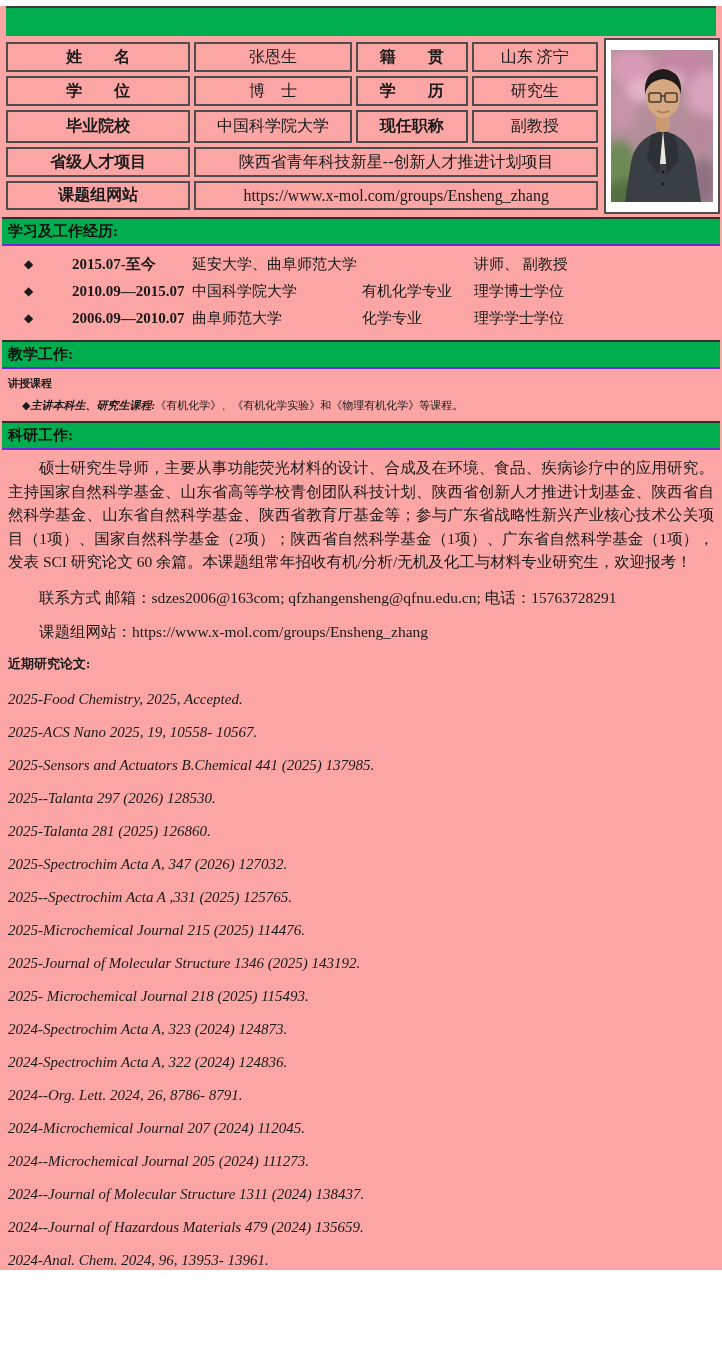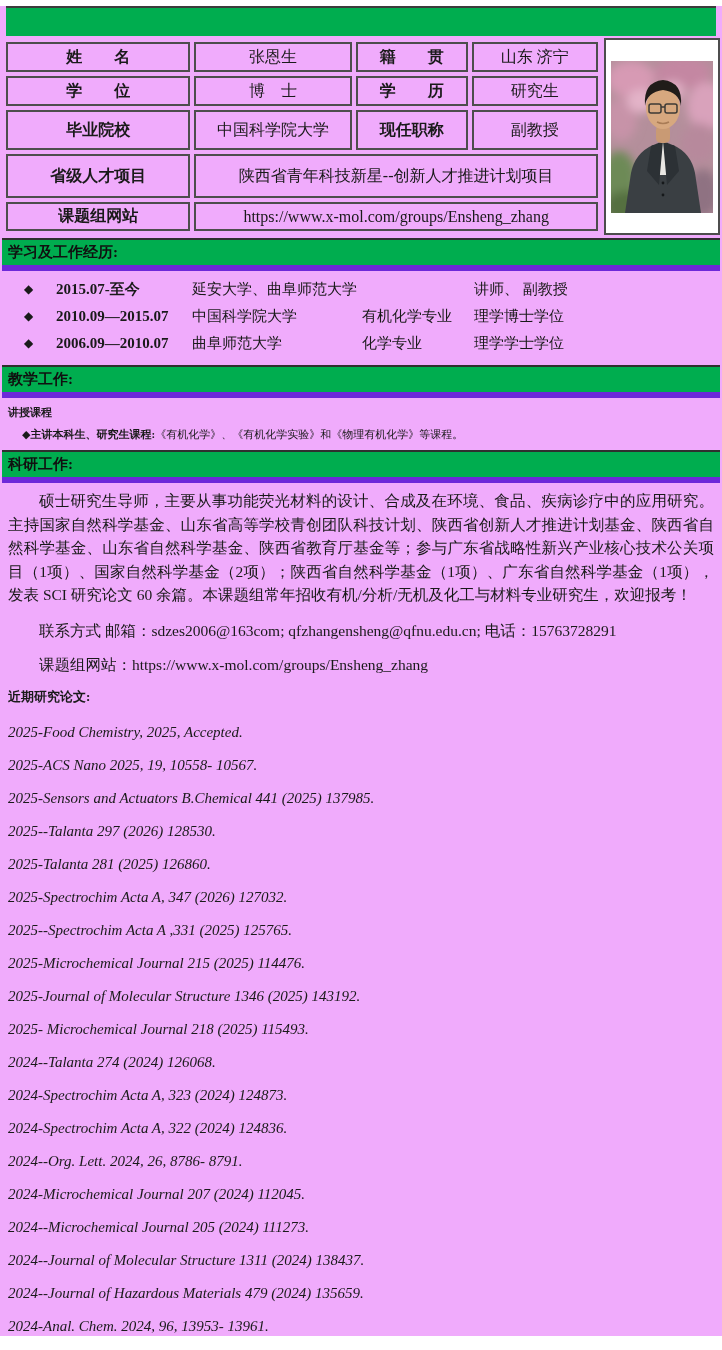--- a/index.html
+++ b/index.html
@@ -8,21 +8,21 @@
     --ink:#1a1a1a;
   }
   *{box-sizing:border-box;}
   body{
     margin:0;
     background:#ffffff;
     width:722px;
     color:var(--ink);
     font-family:"Liberation Serif","DejaVu Serif",serif;
   }
-  .page{width:722px;background:#f0abfc;}
+  .page{width:722px;background:#fca5a5;}
 
   .header-bar{
     margin:6px 6px 0 6px;
     height:30px;
     background:var(--green);
     border-top:2px solid #3c3c3c;
   }
 
   
   .info-wrap{
@@ -40,67 +40,67 @@
     border:2px solid var(--border-dark);
     text-align:center;
     vertical-align:middle;
     font-size:16px;
     padding:2px 2px;
     overflow:hidden;
     white-space:nowrap;
   }
   table.info tr:nth-child(1) td,
   table.info tr:nth-child(2) td{height:30px;}
-  table.info tr:nth-child(3) td{height:40px;}
-  table.info tr:nth-child(4) td{height:44px;}
+  table.info tr:nth-child(3) td{height:33px;}
+  table.info tr:nth-child(4) td{height:30px;}
   table.info tr:nth-child(5) td{height:26px;}
   td.lbl{font-weight:bold;}
   .photo-box{
     width:116px;
     border:2px solid var(--border-dark);
     margin-left:2px;
     background:#fff;
     display:flex;
     align-items:center;
     justify-content:center;
   }
   svg.photo{width:102px;height:152px;display:block;}
 
   
   .section-bar{
     margin:3px 2px 0 2px;
     background:var(--green);
     border-top:2px solid #2f2f2f;
-    border-bottom:6px solid #6d28d9;
+    border-bottom:2px solid #6d28d9;
     padding:1px 6px 2px 6px;
     font-weight:bold;
     font-size:15px;
     line-height:22px;
     color:#101010;
   }
 
   
   .exp-list{padding:8px 0 7px 0;}
   .exp-row{
     display:grid;
     grid-template-columns:32px 136px 170px 112px auto;
     margin:0 0 7px 24px;
     font-size:15px;
     line-height:20px;
     white-space:nowrap;
   }
   .exp-row:last-child{margin-bottom:2px;}
   .diamond{font-size:12px;line-height:20px;}
-  .exp-date{font-weight:bold;}
+  .exp-date{font-weight:bold;margin-left:16px;}
 
   
   .teach{margin:7px 8px 8px 8px;font-size:11px;}
   .teach-sub{font-weight:bold;margin:0 0 7px 0;}
   .teach-item{margin:0 0 0 14px;}
-  .teach-item .bld{font-weight:bold;}
+  .teach-item .bld{font-weight:bold;font-style:italic;}
 
   
   .research-para{
     margin:6px 8px 0 8px;
     font-size:15.5px;
     line-height:23.5px;
     text-align:justify;
     text-indent:2em;
   }
   .contact-line{margin:14px 8px 0 8px;font-size:15.5px;text-indent:2em;}
@@ -250,21 +250,20 @@
     <p class="pub-item">2025-Food Chemistry, 2025, Accepted.</p>
     <p class="pub-item">2025-ACS Nano 2025, 19, 10558- 10567.</p>
     <p class="pub-item">2025-Sensors and Actuators B.Chemical 441 (2025) 137985.</p>
     <p class="pub-item">2025--Talanta 297 (2026) 128530.</p>
     <p class="pub-item">2025-Talanta 281 (2025) 126860.</p>
     <p class="pub-item">2025-Spectrochim Acta A,  347 (2026) 127032.</p>
     <p class="pub-item">2025--Spectrochim Acta A ,331 (2025) 125765.</p>
     <p class="pub-item">2025-Microchemical Journal 215 (2025) 114476.</p>
     <p class="pub-item">2025-Journal of Molecular Structure 1346 (2025) 143192.</p>
     <p class="pub-item">2025- Microchemical Journal 218 (2025) 115493.</p>
-    <p class="pub-item">2024--Talanta 274 (2024) 126068.</p>
     <p class="pub-item">2024-Spectrochim Acta A, 323 (2024) 124873.</p>
     <p class="pub-item">2024-Spectrochim Acta A, 322 (2024) 124836.</p>
     <p class="pub-item">2024--Org. Lett. 2024, 26, 8786- 8791.</p>
     <p class="pub-item">2024-Microchemical Journal 207 (2024) 112045.</p>
     <p class="pub-item">2024--Microchemical Journal 205 (2024) 111273.</p>
     <p class="pub-item">2024--Journal of Molecular Structure 1311 (2024) 138437.</p>
     <p class="pub-item">2024--Journal of Hazardous Materials 479 (2024) 135659.</p>
     <p class="pub-item">2024-Anal. Chem. 2024, 96, 13953- 13961.</p>
   </div>
 

